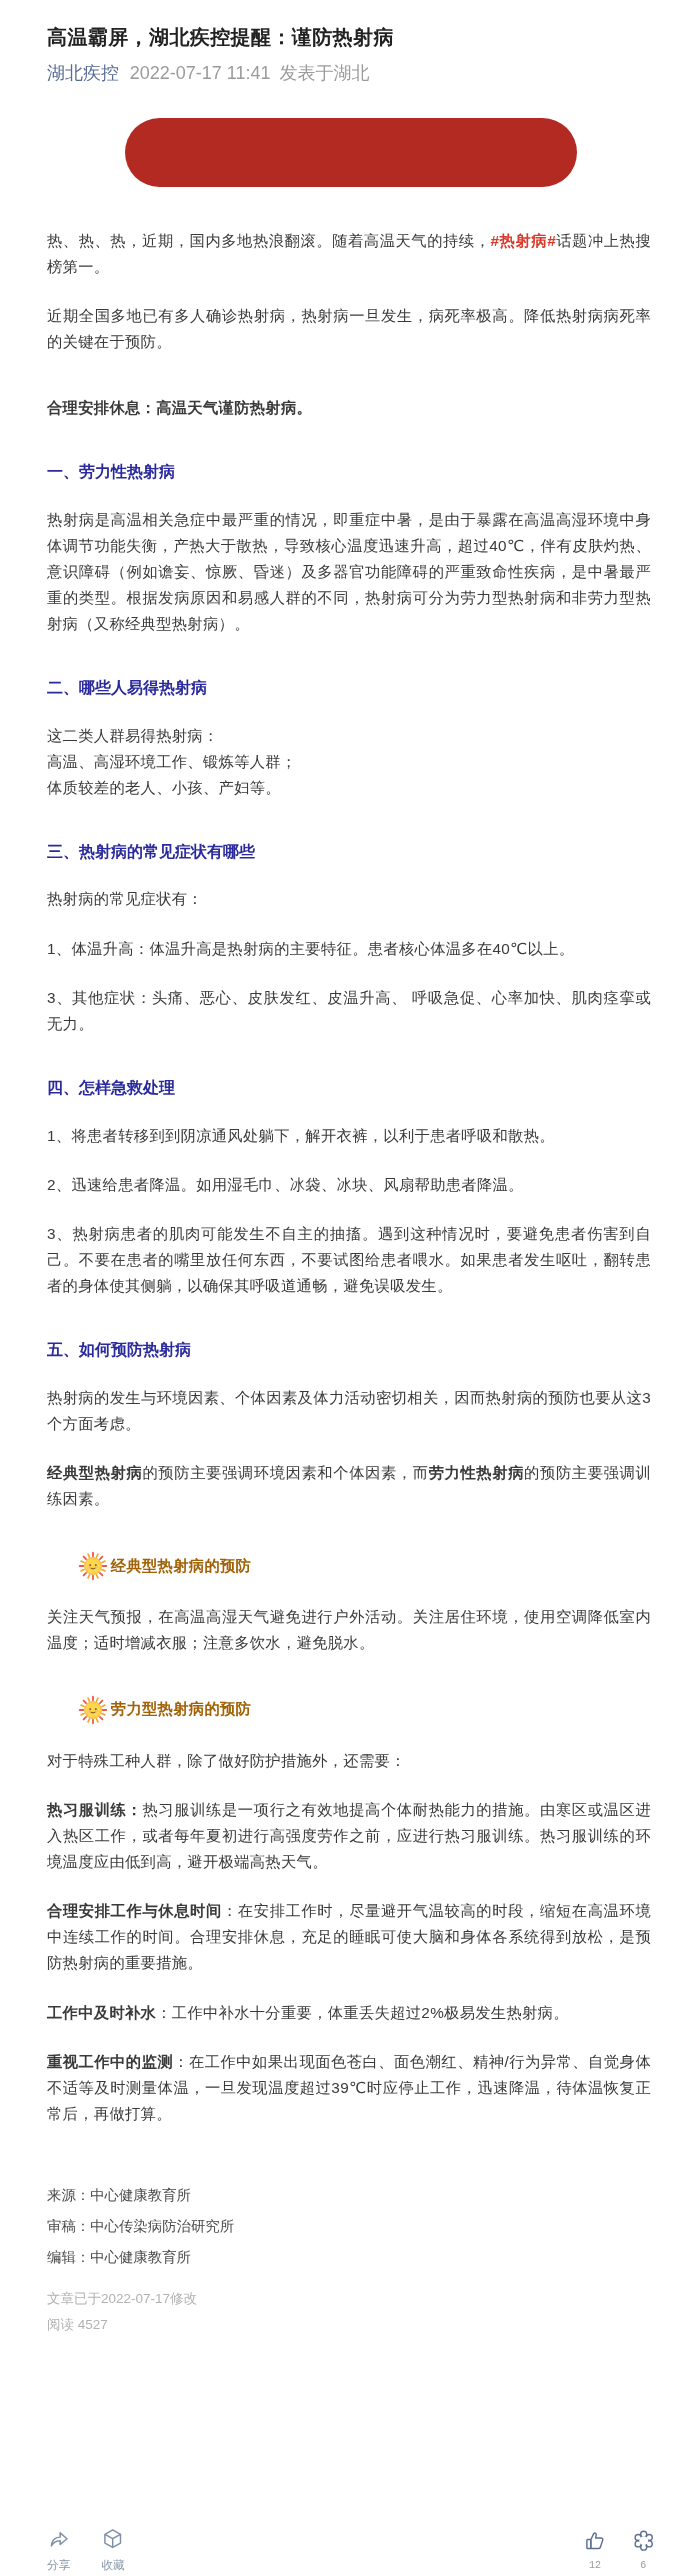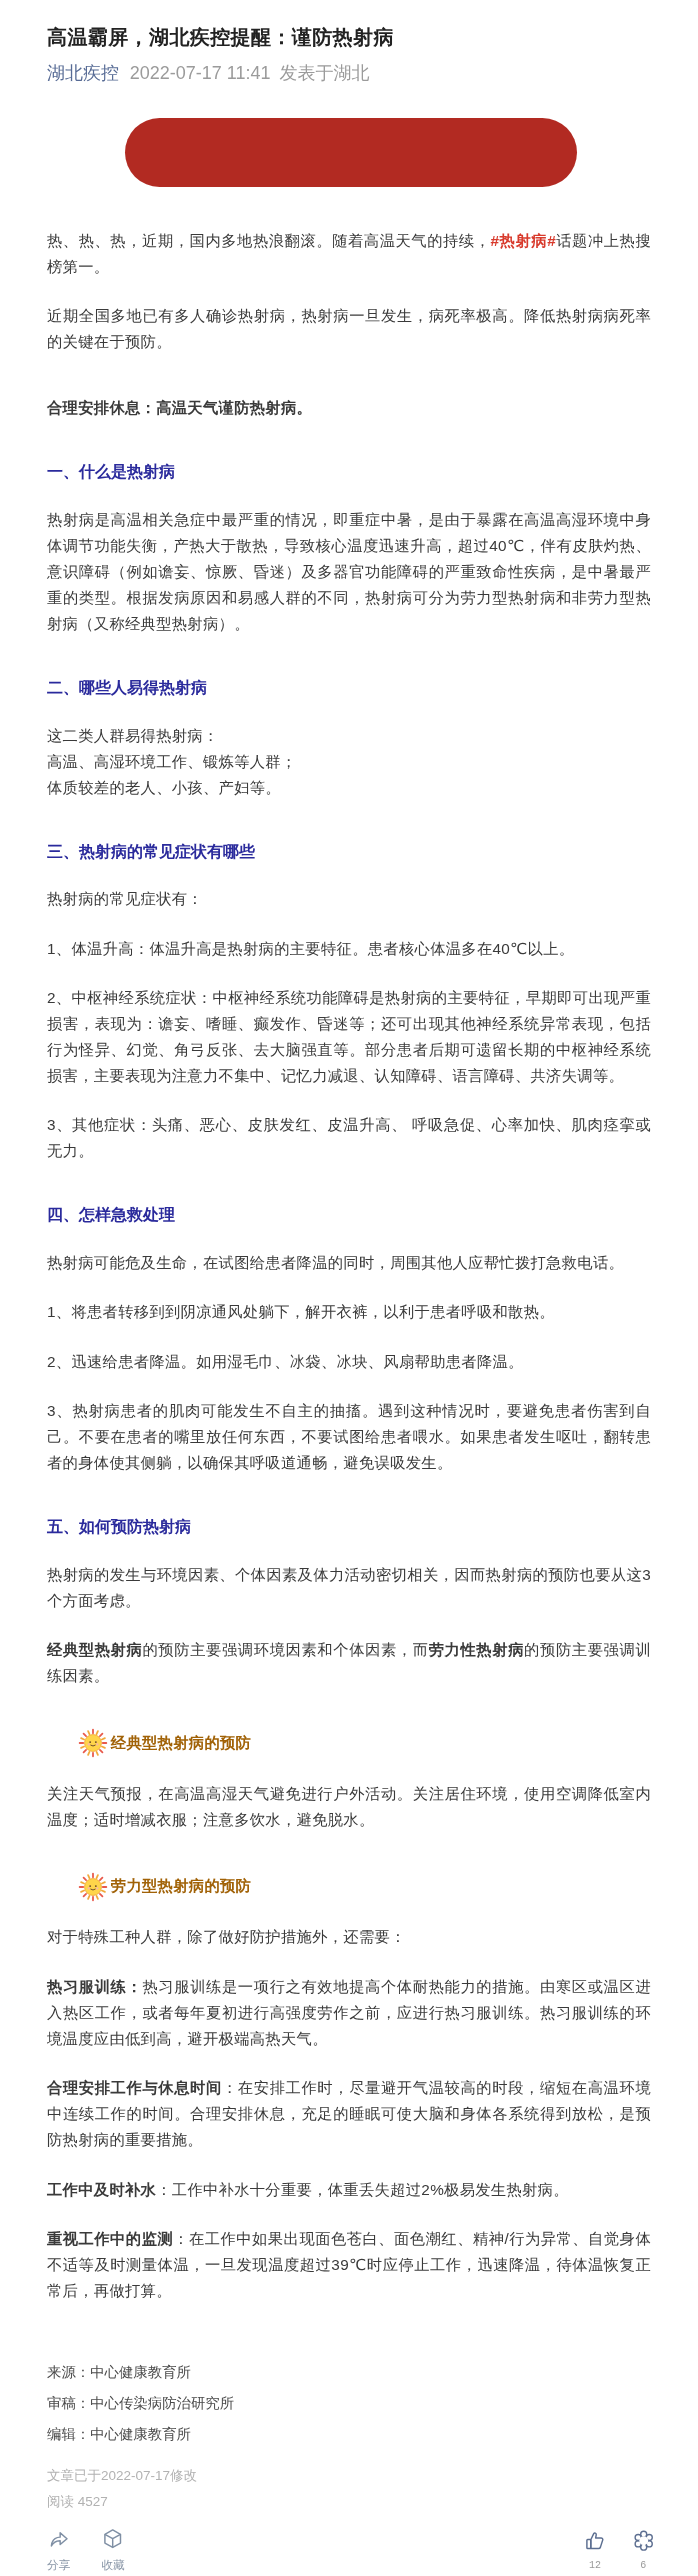--- a/index.html
+++ b/index.html
@@ -54,33 +54,31 @@
       <span class="time">2022-07-17 11:41</span>
       <span class="loc">发表于湖北</span>
     </div>
 
     <div class="banner"></div>
 
     <div class="body-flow">
         <p class="para"><span>热、热、热，近期，国内多地热浪翻滚。随着高温天气的持续，</span><span class="hash">#热射病#</span><span>话题冲上热搜榜第一。</span></p>
         <p class="para"><span>近期全国多地已有多人确诊热射病，热射病一旦发生，病死率极高。降低热射病病死率的关键在于预防。</span></p>
         <p class="para lead"><span class="b">合理安排休息：高温天气谨防热射病。</span></p>
-        <h2 class="sec-h">一、什么是热射病</h2>
+        <h2 class="sec-h">一、劳力性热射病</h2>
         <p class="para"><span>热射病是高温相关急症中最严重的情况，即重症中暑，是由于暴露在高温高湿环境中身体调节功能失衡，产热大于散热，导致核心温度迅速升高，超过40℃，伴有皮肤灼热、意识障碍（例如谵妄、惊厥、昏迷）及多器官功能障碍的严重致命性疾病，是中暑最严重的类型。根据发病原因和易感人群的不同，热射病可分为劳力型热射病和非劳力型热射病（又称经典型热射病）。</span></p>
         <h2 class="sec-h">二、哪些人易得热射病</h2>
         <p class="para"><span>这二类人群易得热射病：
 高温、高湿环境工作、锻炼等人群；
 体质较差的老人、小孩、产妇等。</span></p>
         <h2 class="sec-h">三、热射病的常见症状有哪些</h2>
         <p class="para"><span>热射病的常见症状有：</span></p>
         <p class="para"><span>1、体温升高：体温升高是热射病的主要特征。患者核心体温多在40℃以上。</span></p>
-        <p class="para"><span>2、中枢神经系统症状：中枢神经系统功能障碍是热射病的主要特征，早期即可出现严重损害，表现为：谵妄、嗜睡、癫发作、昏迷等；还可出现其他神经系统异常表现，包括行为怪异、幻觉、角弓反张、去大脑强直等。部分患者后期可遗留长期的中枢神经系统损害，主要表现为注意力不集中、记忆力减退、认知障碍、语言障碍、共济失调等。</span></p>
         <p class="para"><span>3、其他症状：头痛、恶心、皮肤发红、皮温升高、 呼吸急促、心率加快、肌肉痉挛或无力。</span></p>
         <h2 class="sec-h">四、怎样急救处理</h2>
-        <p class="para"><span>热射病可能危及生命，在试图给患者降温的同时，周围其他人应帮忙拨打急救电话。</span></p>
         <p class="para"><span>1、将患者转移到到阴凉通风处躺下，解开衣裤，以利于患者呼吸和散热。</span></p>
         <p class="para"><span>2、迅速给患者降温。如用湿毛巾、冰袋、冰块、风扇帮助患者降温。</span></p>
         <p class="para"><span>3、热射病患者的肌肉可能发生不自主的抽搐。遇到这种情况时，要避免患者伤害到自己。不要在患者的嘴里放任何东西，不要试图给患者喂水。如果患者发生呕吐，翻转患者的身体使其侧躺，以确保其呼吸道通畅，避免误吸发生。</span></p>
         <h2 class="sec-h">五、如何预防热射病</h2>
         <p class="para"><span>热射病的发生与环境因素、个体因素及体力活动密切相关，因而热射病的预防也要从这3个方面考虑。</span></p>
         <p class="para"><span class="b">经典型热射病</span><span>的预防主要强调环境因素和个体因素，而</span><span class="b">劳力性热射病</span><span>的预防主要强调训练因素。</span></p>
         <div class="sun-h">
           <svg class="sun-svg" viewBox="0 0 36 36">
             <g stroke="#e8594a" stroke-width="2" stroke-linecap="round">
               <line x1="18" y1="3" x2="18" y2="7"></line>

